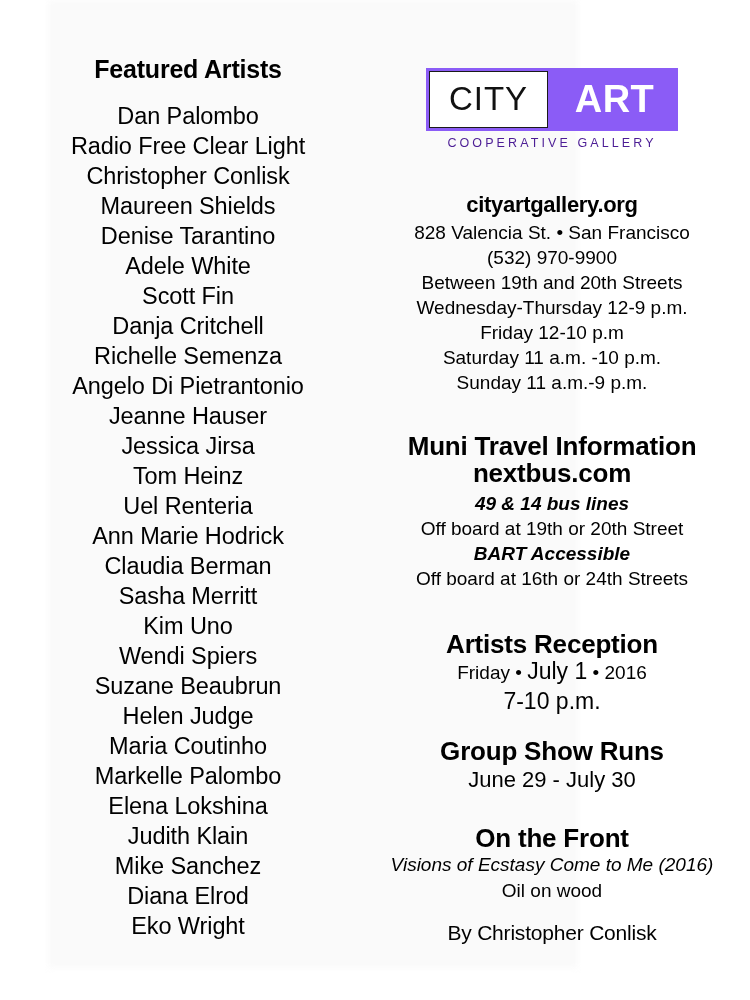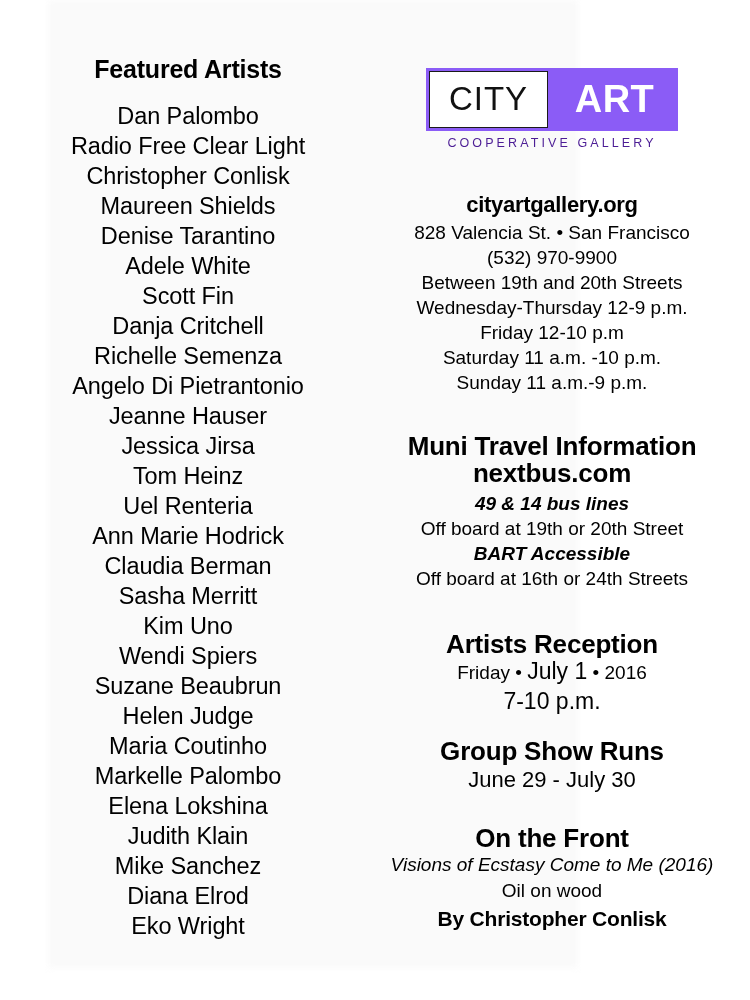--- a/index.html
+++ b/index.html
@@ -179,23 +179,23 @@
     font-style: italic;
     line-height: 26px;
     white-space: nowrap;
   }
   .front .medium {
     font-size: 19px;
     line-height: 26px;
   }
   .front .by {
     font-size: 21px;
-    font-weight: bold;
-    line-height: 30px;
-    margin-top: 0;
+    font-weight: normal;
+    line-height: 30px;
+    margin-top: 14px;
     letter-spacing: -0.2px;
   }
 </style>
 </head>
 <body>
 
 <div class="scan-wash"></div>
 
 <div class="page">
 

